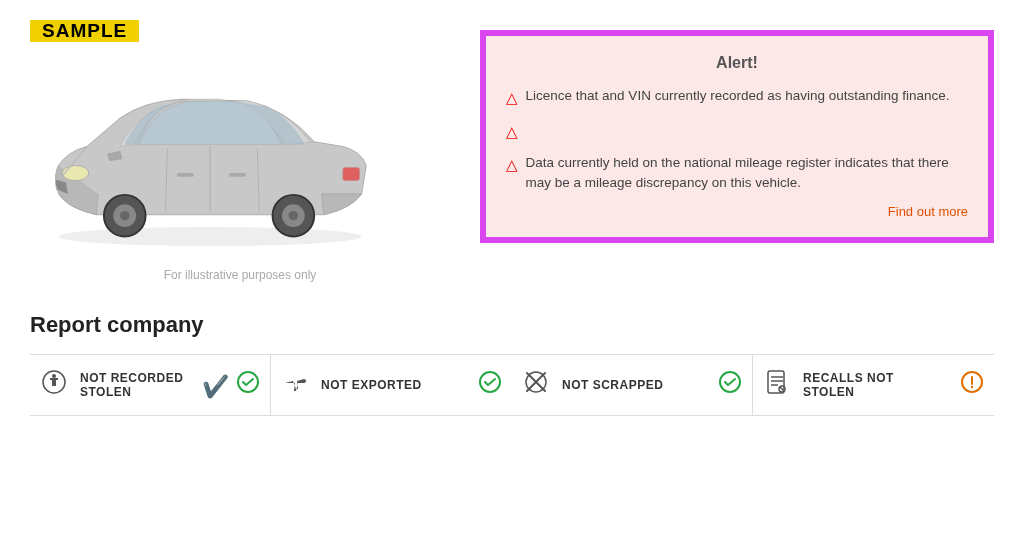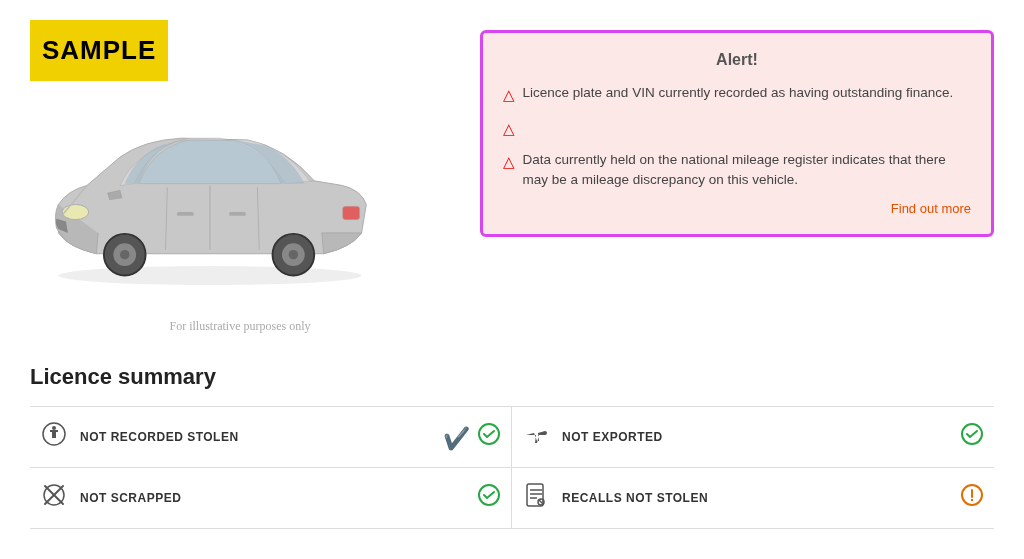--- a/index.html
+++ b/index.html
@@ -21,45 +21,44 @@
     .car-side {
       flex: 0 0 420px;
       position: relative;
     }
 
     .sample-badge {
       display: inline-block;
       background: #f0d000;
       color: #000;
       font-weight: 900;
-      font-size: 26px;
-      padding: 15px 12px;
+      font-size: 19px;
+      padding: 0 12px;
       margin-bottom: 10px;
       letter-spacing: 1px;
     }
 
     
     .car-svg {
       width: 360px;
       height: 200px;
     }
 
     .illustrative-note {
       font-size: 12px;
       color: #aaa;
       text-align: center;
-      margin-top: 20px;
-      font-family: Liberation Serif, serif;
+      margin-top: 8px;
     }
 
     .alert-box {
       flex: 1;
       background: #fde8e8;
-      border: 3px solid #d946ef;
-      border-radius: 6px;
+      border: 6px solid #d946ef;
+      border-radius: 0;
       padding: 18px 20px;
       margin-top: 10px;
     }
 
     .alert-title {
       font-size: 16px;
       font-weight: 600;
       color: #555;
       text-align: center;
       margin-bottom: 14px;
@@ -97,21 +96,21 @@
 
     .report-title {
       font-size: 22px;
       font-weight: 700;
       color: #222;
       margin-bottom: 16px;
     }
 
     .summary-grid {
       display: grid;
-      grid-template-columns: 1fr 1fr;
+      grid-template-columns: 1fr 1fr 1fr 1fr;
       border-top: 1px solid #ddd;
     }
 
     .summary-row {
       display: flex;
       align-items: center;
       padding: 14px 10px;
       border-bottom: 1px solid #ddd;
       gap: 12px;
     }
@@ -210,36 +209,36 @@
       </svg>
     </div>
     <p class="illustrative-note">For illustrative purposes only</p>
   </div>
 
   <div class="alert-box">
     <div class="alert-title">Alert!</div>
 
     <div class="alert-item">
       <span class="alert-triangle">△</span>
-      <span>Licence plate and VIN currently recorded as having outstanding finance.</span>
+      <span>Licence that and VIN currently recorded as having outstanding finance.</span>
     </div>
     <div class="alert-item">
       <span class="alert-triangle">△</span>
     </div>
     <div class="alert-item">
       <span class="alert-triangle">△</span>
       <span>Data currently held on the national mileage register indicates that there may be a mileage discrepancy on this vehicle.</span>
     </div>
 
     <div class="find-out-more">Find out more</div>
   </div>
 </div>
 
 <div class="report-summary">
-  <h2 class="report-title">Licence summary</h2>
+  <h2 class="report-title">Report company</h2>
 
   <div class="summary-grid">
 
     <div class="summary-row">
       <span class="summary-icon">
         <svg width="26" height="26" viewBox="0 0 26 26" fill="none" xmlns="http://www.w3.org/2000/svg">
           <circle cx="13" cy="13" r="11" stroke="#555" stroke-width="1.5" fill="none"></circle>
           <path d="M9,9 L17,9 L17,11 L15,11 L15,17 L11,17 L11,11 L9,11 Z" fill="#555"></path>
           <circle cx="13" cy="7" r="2" fill="#555"></circle>
         </svg>

